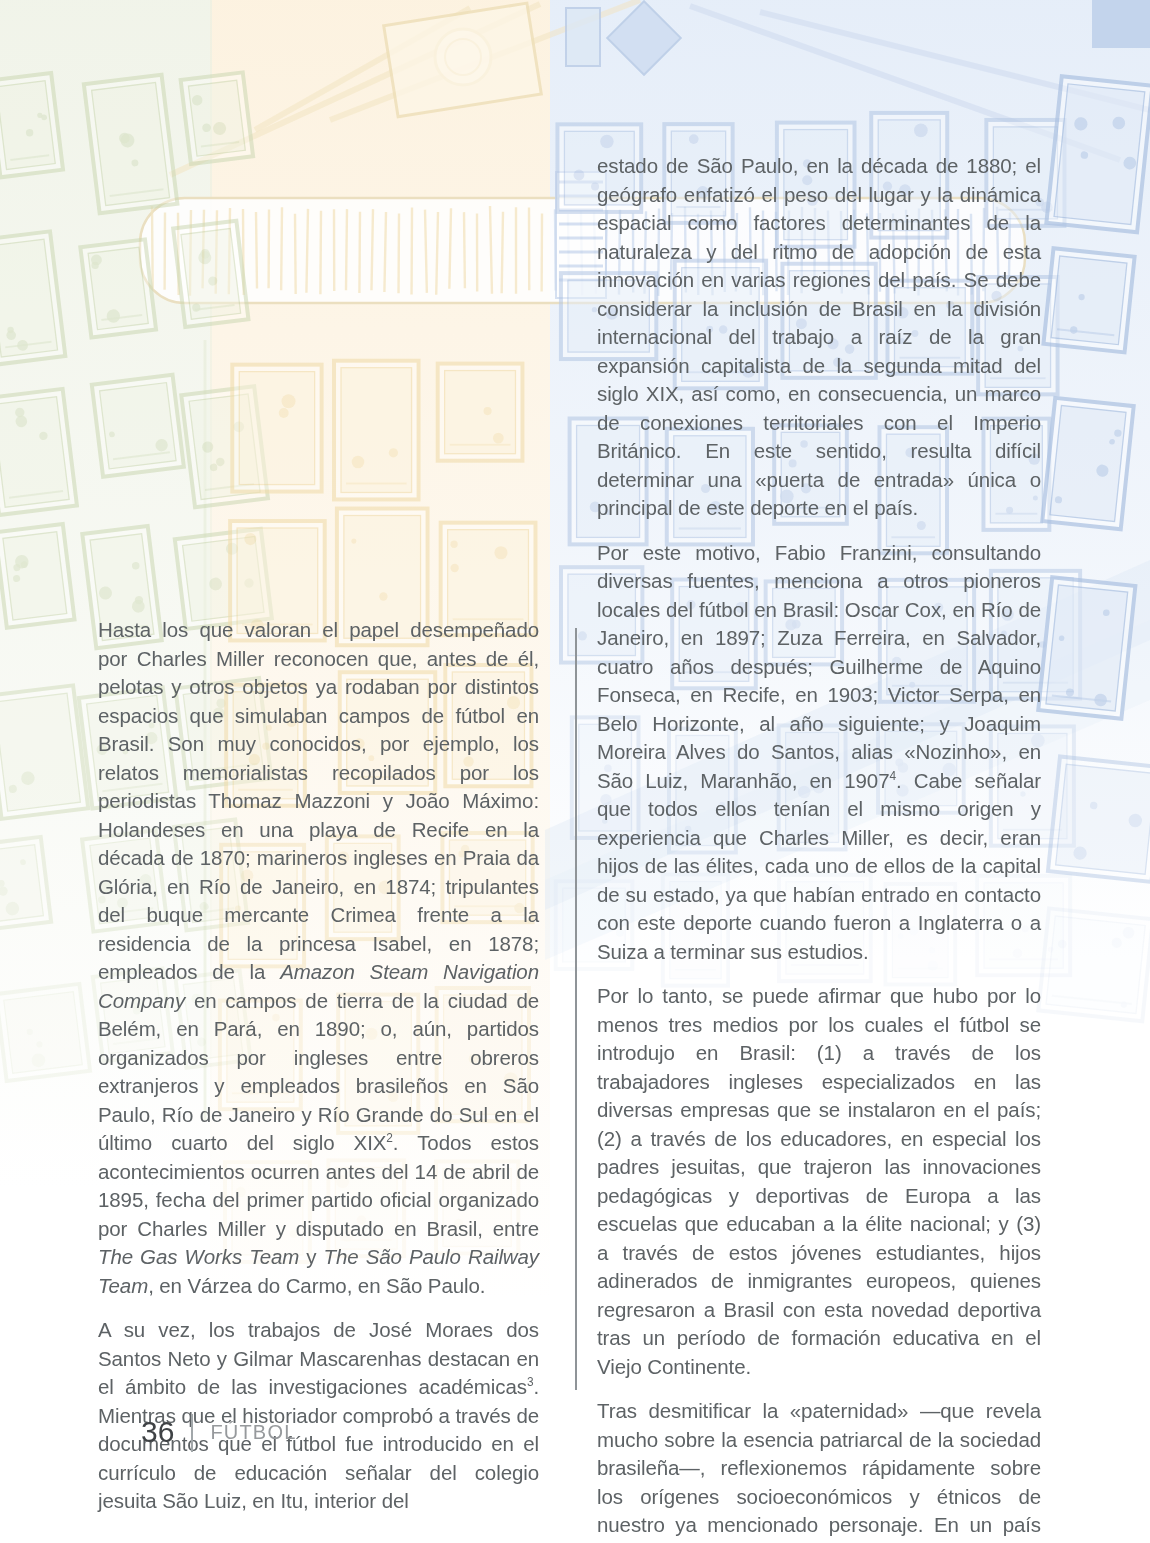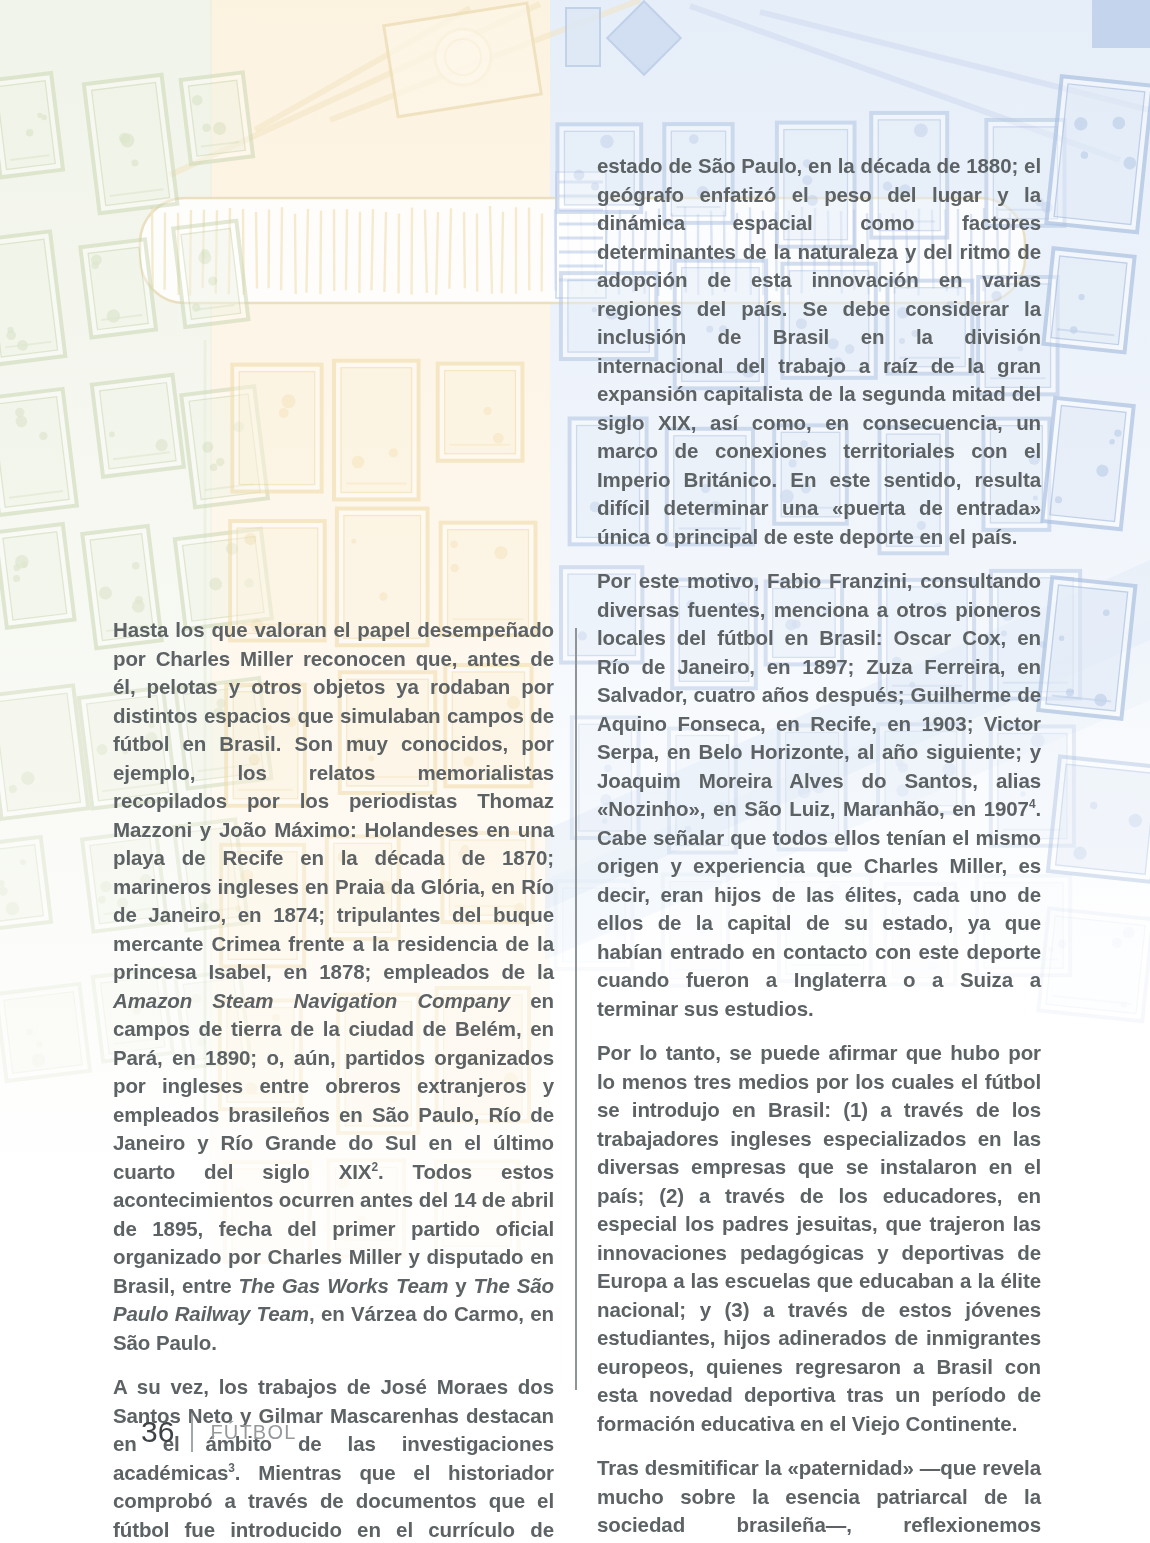--- a/index.html
+++ b/index.html
@@ -8,25 +8,25 @@
     
     background-image:
       linear-gradient(180deg, rgba(236,240,226,0.75) 0%, rgba(236,240,226,0.4) 55%, rgba(236,240,226,0) 100%),
       linear-gradient(180deg, rgba(252,240,219,0.85) 0%, rgba(252,240,219,0.45) 55%, rgba(252,240,219,0) 100%),
       linear-gradient(180deg, rgba(227,236,248,0.9) 0%, rgba(227,236,248,0.5) 55%, rgba(227,236,248,0) 100%);
     background-repeat:no-repeat,no-repeat,no-repeat;
     background-size:212px 1190px, 340px 1300px, 600px 960px;
     background-position:0 0, 210px 0, 550px 0;}
   #bg{position:absolute;left:0;top:0;width:1150px;height:1543px;}
   .column{position:absolute;color:#5d6265;font-size:20.5px;line-height:28.5px;letter-spacing:-0.1px;}
-  .column p{margin:0 0 16px 0;text-align:justify;font-weight:bold;}
+  .column p{margin:0 0 16px 0;text-align:justify;}
   .column p:last-child{margin-bottom:0;}
   .column i{font-style:italic;}
   .column sup{font-size:0.58em;line-height:0;vertical-align:super;}
-  .col-left{left:113px;top:616px;width:441px;}
+  .col-left{left:98px;top:616px;width:441px;}
   .col-right{left:597px;top:152px;width:444px;}
   .divider{position:absolute;left:575px;top:628px;width:2px;height:762px;background:#8f9498;}
   .footer{position:absolute;left:113px;top:1412px;display:flex;align-items:flex-end;margin-left:28px;}
   .page-number{font-size:30px;color:#3f4245;line-height:40px;}
   .footer-bar{width:2px;height:38px;background:#a2a7aa;margin:0 17px 0 17px;}
   .footer-label{font-size:20px;color:#96999c;letter-spacing:1.2px;line-height:40px;}
 </style>
 </head>
 <body>
 

